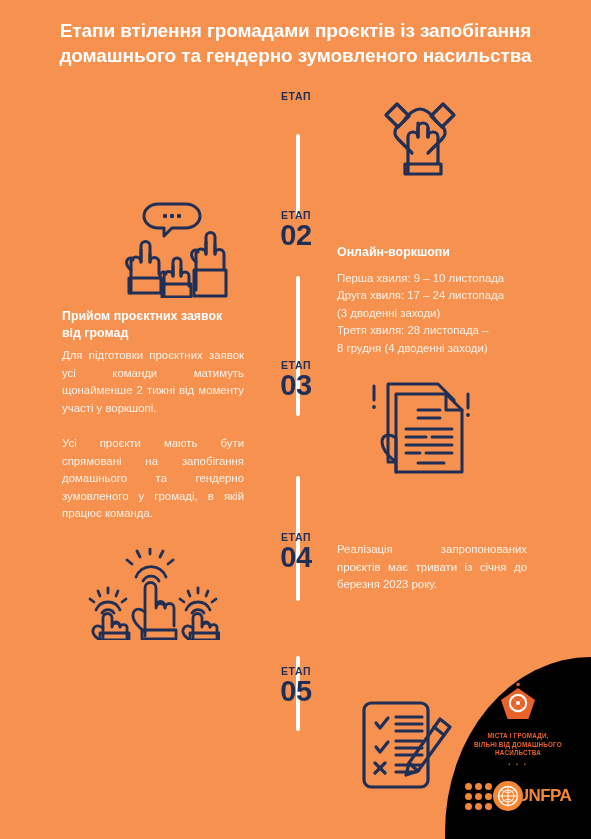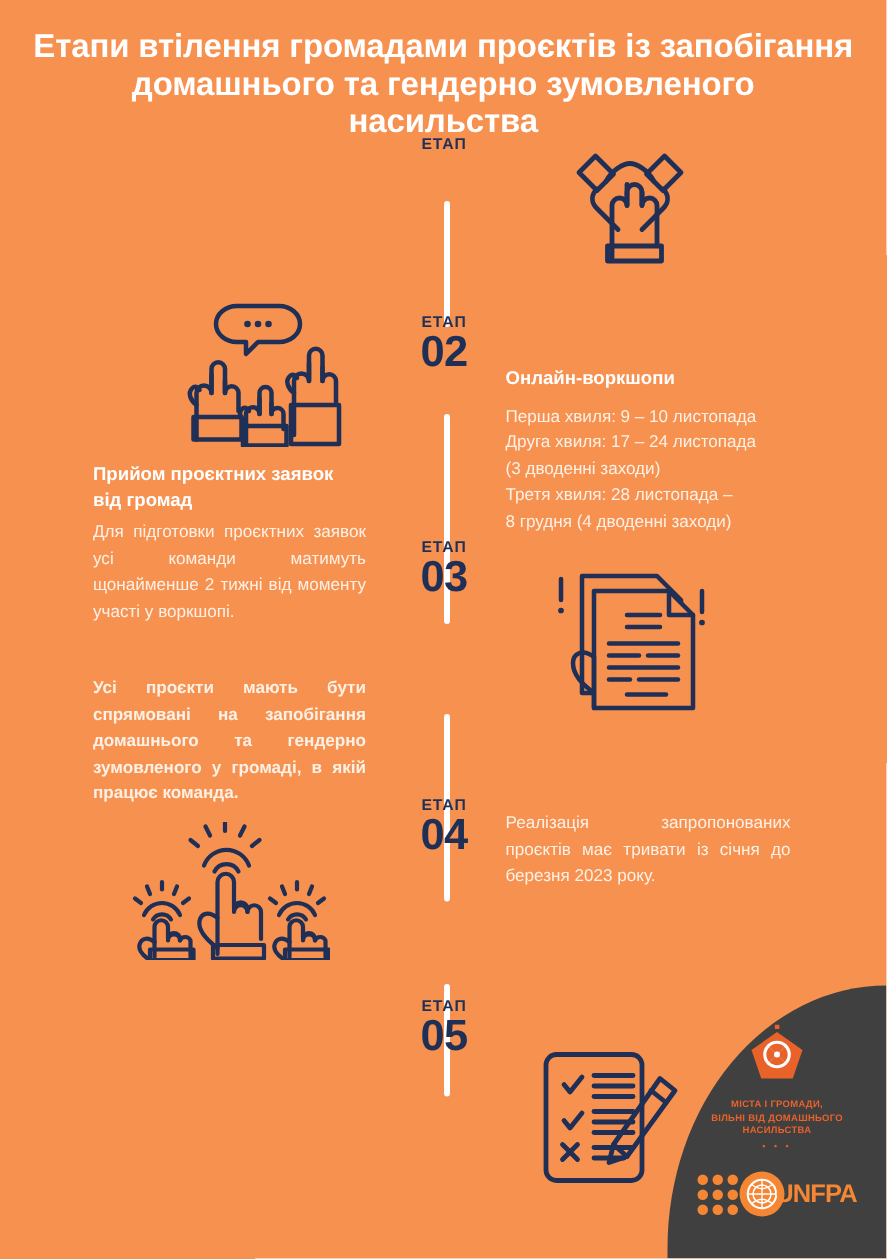--- a/index.html
+++ b/index.html
@@ -23,21 +23,21 @@
     position: absolute;
     top: 18px;
     left: 0;
     width: 591px;
     text-align: center;
     padding: 0 22px;
     box-sizing: border-box;
   }
   .title-line {
     color: #ffffff;
-    font-size: 22px;
+    font-size: 19px;
     font-weight: bold;
     line-height: 25px;
     letter-spacing: -0.1px;
   }
 
   
   .timeline {
     position: absolute;
     left: 296px;
     top: 86px;
@@ -103,21 +103,21 @@
   }
   .icon svg { display: block; }
 
   
   .logo-panel {
     position: absolute;
     right: 0;
     bottom: 0;
     width: 146px;
     height: 182px;
-    background: #404040;
+    background: #000000;
     border-top-left-radius: 150px 180px;
   }
   .brand {
     position: absolute;
     top: 26px;
     left: 0;
     width: 146px;
     text-align: center;
   }
   .brand-mark { margin: 0 auto 5px auto; width: 40px; }
@@ -264,21 +264,21 @@
       <span>Друга хвиля: 17 – 24 листопада</span><br>
       <span>(3 дводенні заходи)</span><br>
       <span>Третя хвиля: 28 листопада –</span><br>
       <span> 8 грудня (4 дводенні заходи)</span>
     </p>
   </div>
 
   <div class="txt" style="left:62px; top:308px; width:182px;">
     <h3>Прийом проєктних заявок від громад</h3>
     <p class="justify">Для підготовки проєктних заявок усі команди матимуть щонайменше 2 тижні від моменту участі у воркшопі.</p>
-    <p class="justify" style="margin-top:34px;font-weight:bold;">Усі проєкти мають бути спрямовані на запобігання домашнього та гендерно зумовленого у громаді, в якій працює команда.</p>
+    <p class="justify" style="margin-top:18px;">Усі проєкти мають бути спрямовані на запобігання домашнього та гендерно зумовленого у громаді, в якій працює команда.</p>
   </div>
 
   <div class="icon" style="left:366px; top:376px;">
     <svg width="110" height="100" viewBox="0 0 110 100" fill="none" stroke="#1f2f55" stroke-width="3" stroke-linejoin="round" stroke-linecap="round">
       <path d="M8 10 v14"></path>
       <circle cx="8" cy="31" r="1.9" fill="#1f2f55" stroke="none"></circle>
       <path d="M102 18 v14"></path>
       <circle cx="102" cy="39" r="1.9" fill="#1f2f55" stroke="none"></circle>
       <path d="M22 8 h50 l16 16 v62 H22 Z"></path>
       <path d="M30 18 h50 l16 16 v62 H30 Z" fill="#f79150"></path>

